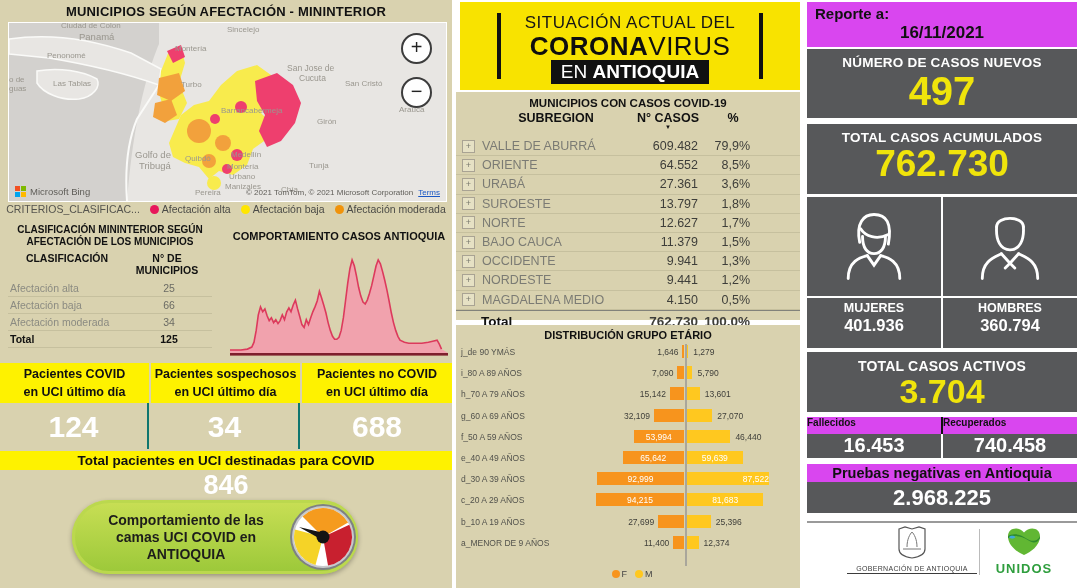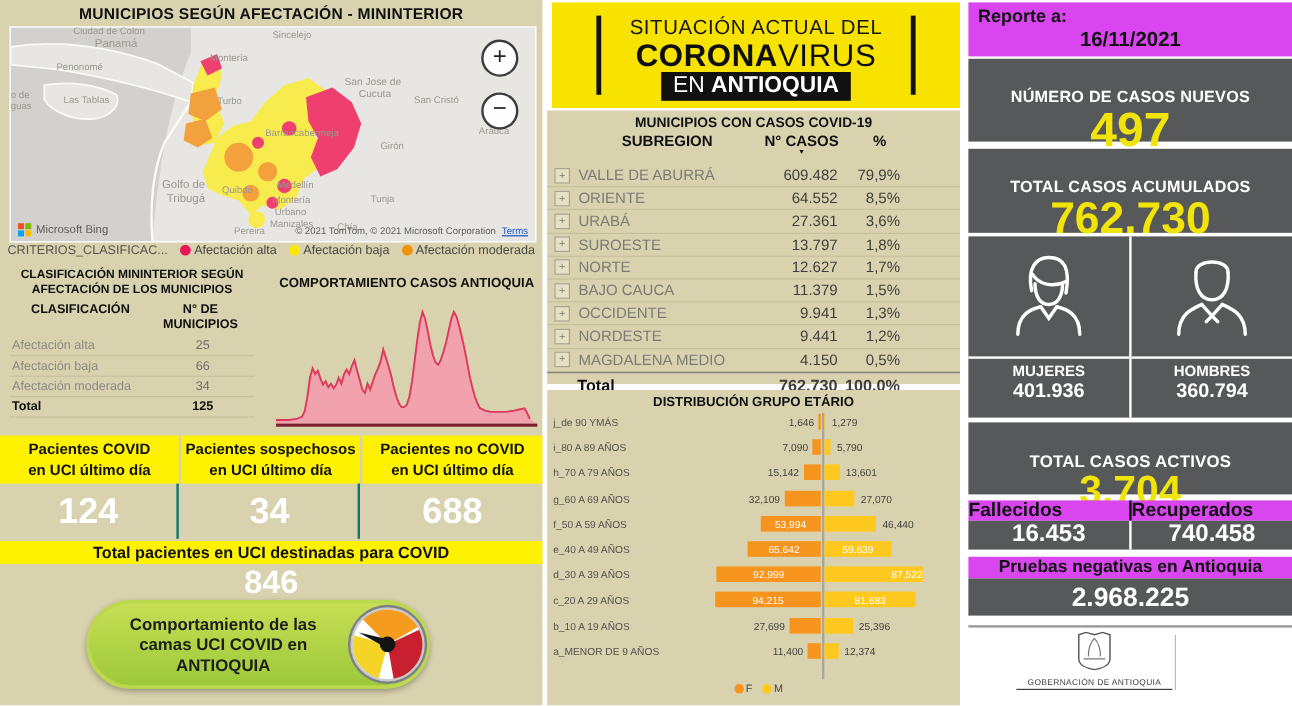--- a/index.html
+++ b/index.html
@@ -81,30 +81,30 @@
   .pyr-bar{position:absolute;height:13px}
   .pyr-val{position:absolute;font-size:8.5px;white-space:nowrap}
   .pyr-legend{position:absolute;left:0;top:244px;width:344px;text-align:center;font-size:9px;color:#444}
   .pyr-lg-dot{display:inline-block;width:8px;height:8px;border-radius:50%;margin:0 2px -1px 8px}
   
   .rp-box{left:807px;width:270px;background:#57585A;text-align:center;color:#fff}
   .rp-yellow{left:807px;width:270px;background:#d946ef;color:#111}
   .report-box{top:2px;height:45px}
   .report-label{position:absolute;left:8px;top:3px;font-weight:800;font-size:15px}
   .report-date{position:absolute;left:0;top:21px;width:270px;text-align:center;font-weight:800;font-size:17px}
-  .rp-cap{font-weight:800;font-size:13.5px;padding-top:24px;letter-spacing:.2px}
+  .rp-cap{font-weight:800;font-size:13.5px;padding-top:6px;letter-spacing:.2px}
   .rp-big{font-weight:800;color:#F0E40B;line-height:1.05}
   .gender-box{top:197px;height:151px}
   .g-col{position:absolute;top:0;width:134px;height:151px}
   .g-col.left{left:0;border-right:2px solid #fff}
   .g-col.right{left:136px;width:134px}
   .g-icon{margin-top:7px}
   .g-label{font-weight:800;font-size:12.5px;border-top:2px solid #fff;padding-top:3px;margin-top:2px}
   .g-val{font-weight:800;font-size:16.5px;margin-top:1px}
-  .fr-head{top:417px;height:17px;display:flex;font-weight:800;font-size:16px}
+  .fr-head{top:417px;height:17px;display:flex;font-weight:800;font-size:10px}
   .fr-head div{width:134px}
   .fr-head .divd{width:2px;background:#111}
   .fr-vals{top:434px;height:24px;display:flex;font-weight:800;font-size:20px}
   .fr-vals div{width:134px}
   .fr-vals .divd{width:2px;background:#fff}
   .rp-hr{left:807px;top:521px;width:270px;height:2px;background:#9a9a9a}
   .logos{left:807px;top:525px;width:270px;height:60px;background:#fff}
   .gov{position:absolute;left:40px;top:0;width:130px;text-align:center}
   .gov-label{font-size:7px;color:#3c3c3c;letter-spacing:.3px;border-bottom:1px solid #3c3c3c;padding-bottom:1px;margin-top:2px}
   .logo-div{position:absolute;left:172px;top:4px;width:1px;height:46px;background:#bbb}
@@ -469,13 +469,21 @@
 <div class="abs logos">
   <div class="gov">
     <svg width="30" height="34" viewBox="0 0 30 34">
       <path d="M2,4 L8,2 L15,4 L22,2 L28,4 L28,24 C28,29 22,32 15,33 C8,32 2,29 2,24 Z" fill="#fff" stroke="#555" stroke-width="1.2"></path>
       <path d="M10,22 C10,14 13,9 15,7 C17,9 20,14 20,22" fill="none" stroke="#777" stroke-width="1"></path>
       <path d="M6,24 L24,24" stroke="#777" stroke-width="1"></path>
     </svg>
     <div class="gov-label">GOBERNACIÓN DE ANTIOQUIA</div>
   </div>
   <div class="logo-div"></div>
+  <div class="unidos">
+    <svg width="38" height="32" viewBox="0 0 40 34">
+      <path d="M20,8 C14,1 3,3 3,12 C3,22 13,29 20,32 C27,29 37,22 37,12 C37,3 26,1 20,8 Z" fill="#61B733"></path>
+      <path d="M3,14 C10,10 18,12 24,16 C30,20 34,19 37,14 L37,12 C34,18 28,18 22,14 C15,9 7,9 3,12 Z" fill="#2E8B2E"></path>
+      <path d="M4,13 C6,11 9,11 11,13 C9,15 6,15 4,13 Z" fill="#3FA9D8"></path>
+    </svg>
+    <div class="unidos-label">UNIDOS</div>
+  </div>
 </div>
 
 </body></html>

